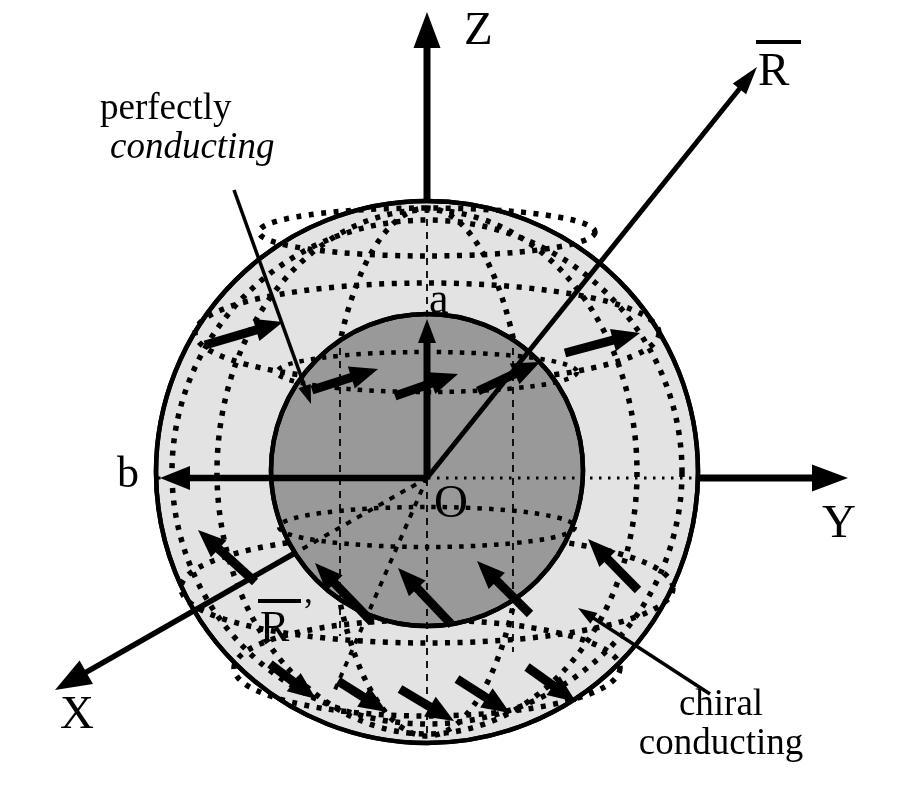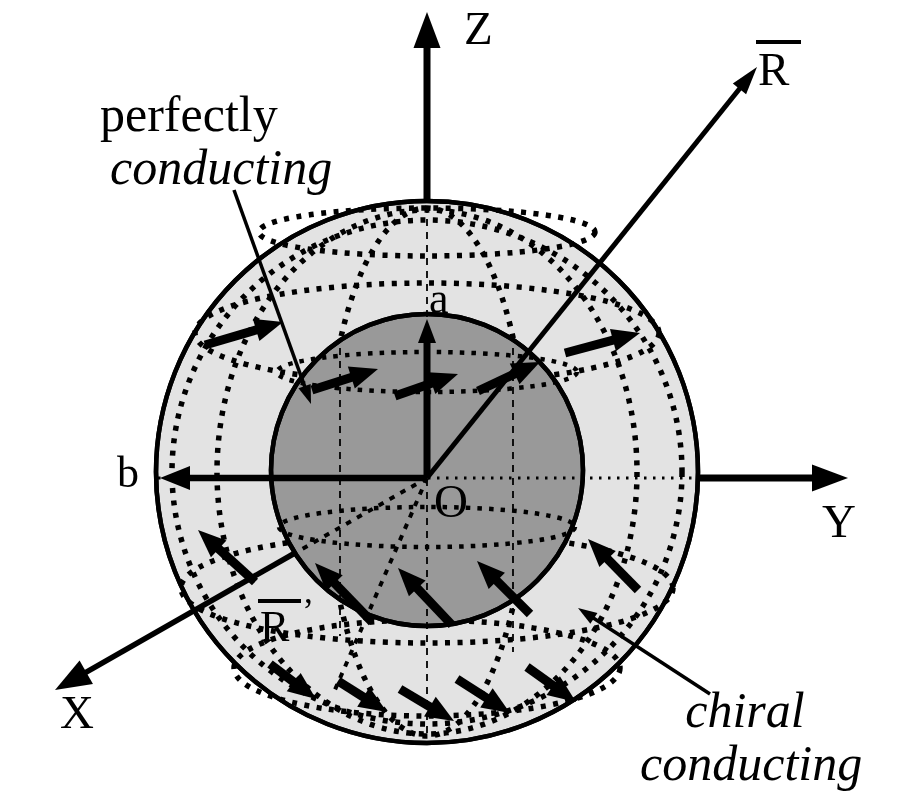--- a/index.html
+++ b/index.html
@@ -13,21 +13,21 @@
   #scene{position:absolute;left:0;top:0;}
   .lbl{
     position:absolute;
     color:#000;
     font-family:"Liberation Serif","DejaVu Serif",serif;
     white-space:nowrap;
     line-height:1.05;
   }
   .axis-lbl{font-size:47px;}
   .vec-lbl{font-size:44px;}
-  .ann{font-size:50px;}
+  .ann{font-size:37px;}
   .ann div{white-space:nowrap;}
   .ann-center{text-align:center;}
   .ob{display:inline-block;border-top:4px solid #000;padding:1px 12px 0 2px;}
   .pr{font-size:0.8em;vertical-align:0.5em;margin-left:1px;}
   .indent{padding-left:10px;font-style:italic;}
 </style>
 </head>
 <body>
 
 <div id="stage">
@@ -171,17 +171,17 @@
   </div>
 
   <div class="lbl vec-lbl" style="left:429px;top:276px;">a</div>
   <div class="lbl vec-lbl" style="left:117px;top:450px;">b</div>
   <div class="lbl axis-lbl" style="left:434px;top:477px;">O</div>
 
   <div class="lbl ann" style="left:100px;top:88px;">
     <div>perfectly</div>
     <div class="indent">conducting</div>
   </div>
-  <div class="lbl ann ann-center" style="left:640px;top:684px;width:210px;font-style:italic;">
+  <div class="lbl ann ann-center" style="left:616px;top:684px;width:210px;">
     <div>chiral</div>
     <div>conducting</div>
   </div>
 </div>
 
 </body></html>

